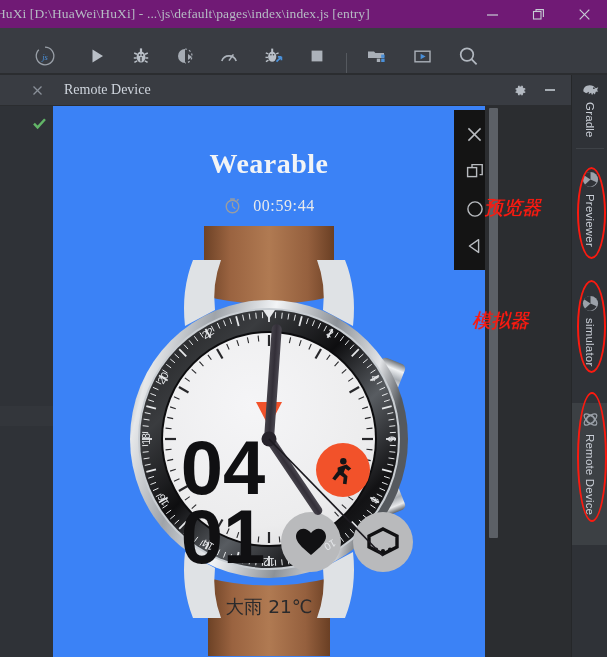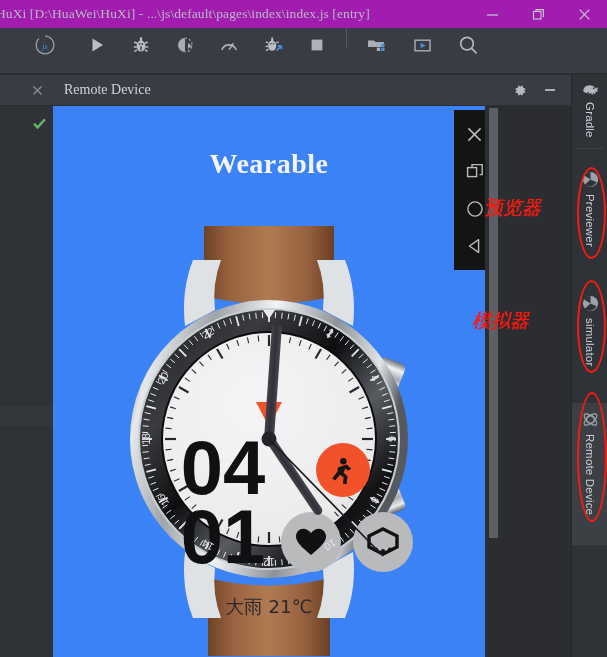--- a/index.html
+++ b/index.html
@@ -12,21 +12,21 @@
   #app {
     position: relative;
     width: 607px; height: 657px;
     background: #2b2d30;
     overflow: hidden;
   }
 
   
   .titlebar {
     position: absolute; left: 0; top: 0; width: 607px; height: 28px;
-    background: #a21caf;
+    background: #701a75;
     display: flex; align-items: center;
   }
   .title-text {
     font-family: "Liberation Serif", serif;
     font-size: 13.5px;
     color: #b6bcc4;
     white-space: nowrap;
     margin-left: -4px;
     letter-spacing: .1px;
   }
@@ -38,21 +38,21 @@
     width: 46px; height: 28px;
     display: flex; align-items: center; justify-content: center;
     color: #c6ccd4;
   }
   .win-btn svg { display: block; }
 
   
   .toolbar {
     position: absolute; left: 0; top: 28px; width: 607px; height: 46px;
     background: #393c42;
-    display: flex; align-items: flex-start;
+    display: flex; align-items: flex-end;
     border-bottom: 1px solid #2b2d30;
   }
   .tb-icon {
     width: 34px; height: 34px;
     display: flex; align-items: center; justify-content: center;
     color: #a8aeb6;
     flex: none;
   }
   .tb-spacer { flex: none; }
   .run-config {
@@ -388,20 +388,32 @@
       <span style="display:flex">
         <svg width="14" height="14" viewBox="0 0 14 14">
             <line x1="2" y1="7" x2="12" y2="7" stroke="currentColor" stroke-width="1.8"></line>
           </svg>
       </span>
     </div>
   </div>
 
   <div class="device-area">
     <div class="dev-title">Wearable</div>
+    <div class="dev-timer">
+      <span class="timer-icon">
+        <svg width="19" height="19" viewBox="0 0 20 20">
+          <circle cx="10" cy="11" r="6.6" fill="none" stroke="currentColor" stroke-width="1.5"></circle>
+          <path d="M10 11 L10 6.6" stroke="currentColor" stroke-width="1.4"></path>
+          <path d="M10 11 L13 13.4" stroke="currentColor" stroke-width="1.4"></path>
+          <path d="M7.5 3.2 h5" stroke="currentColor" stroke-width="1.5"></path>
+          <path d="M14.6 5 l1.7 -1.6" stroke="currentColor" stroke-width="1.5"></path>
+        </svg>
+      </span>
+      <span class="dev-timer-text">00:59:44</span>
+    </div>
 
     <div class="watch-wrap">
       <svg width="432" height="430" viewBox="0 0 432 430">
         <defs>
           <linearGradient id="strapG" x1="0" y1="0" x2="1" y2="0">
             <stop offset="0" stop-color="#6d4226"></stop>
               <stop offset=".2" stop-color="#9a6340"></stop>
             <stop offset=".5" stop-color="#b07a52"></stop>
               <stop offset=".8" stop-color="#95603e"></stop>
             <stop offset="1" stop-color="#6a3f24"></stop>

